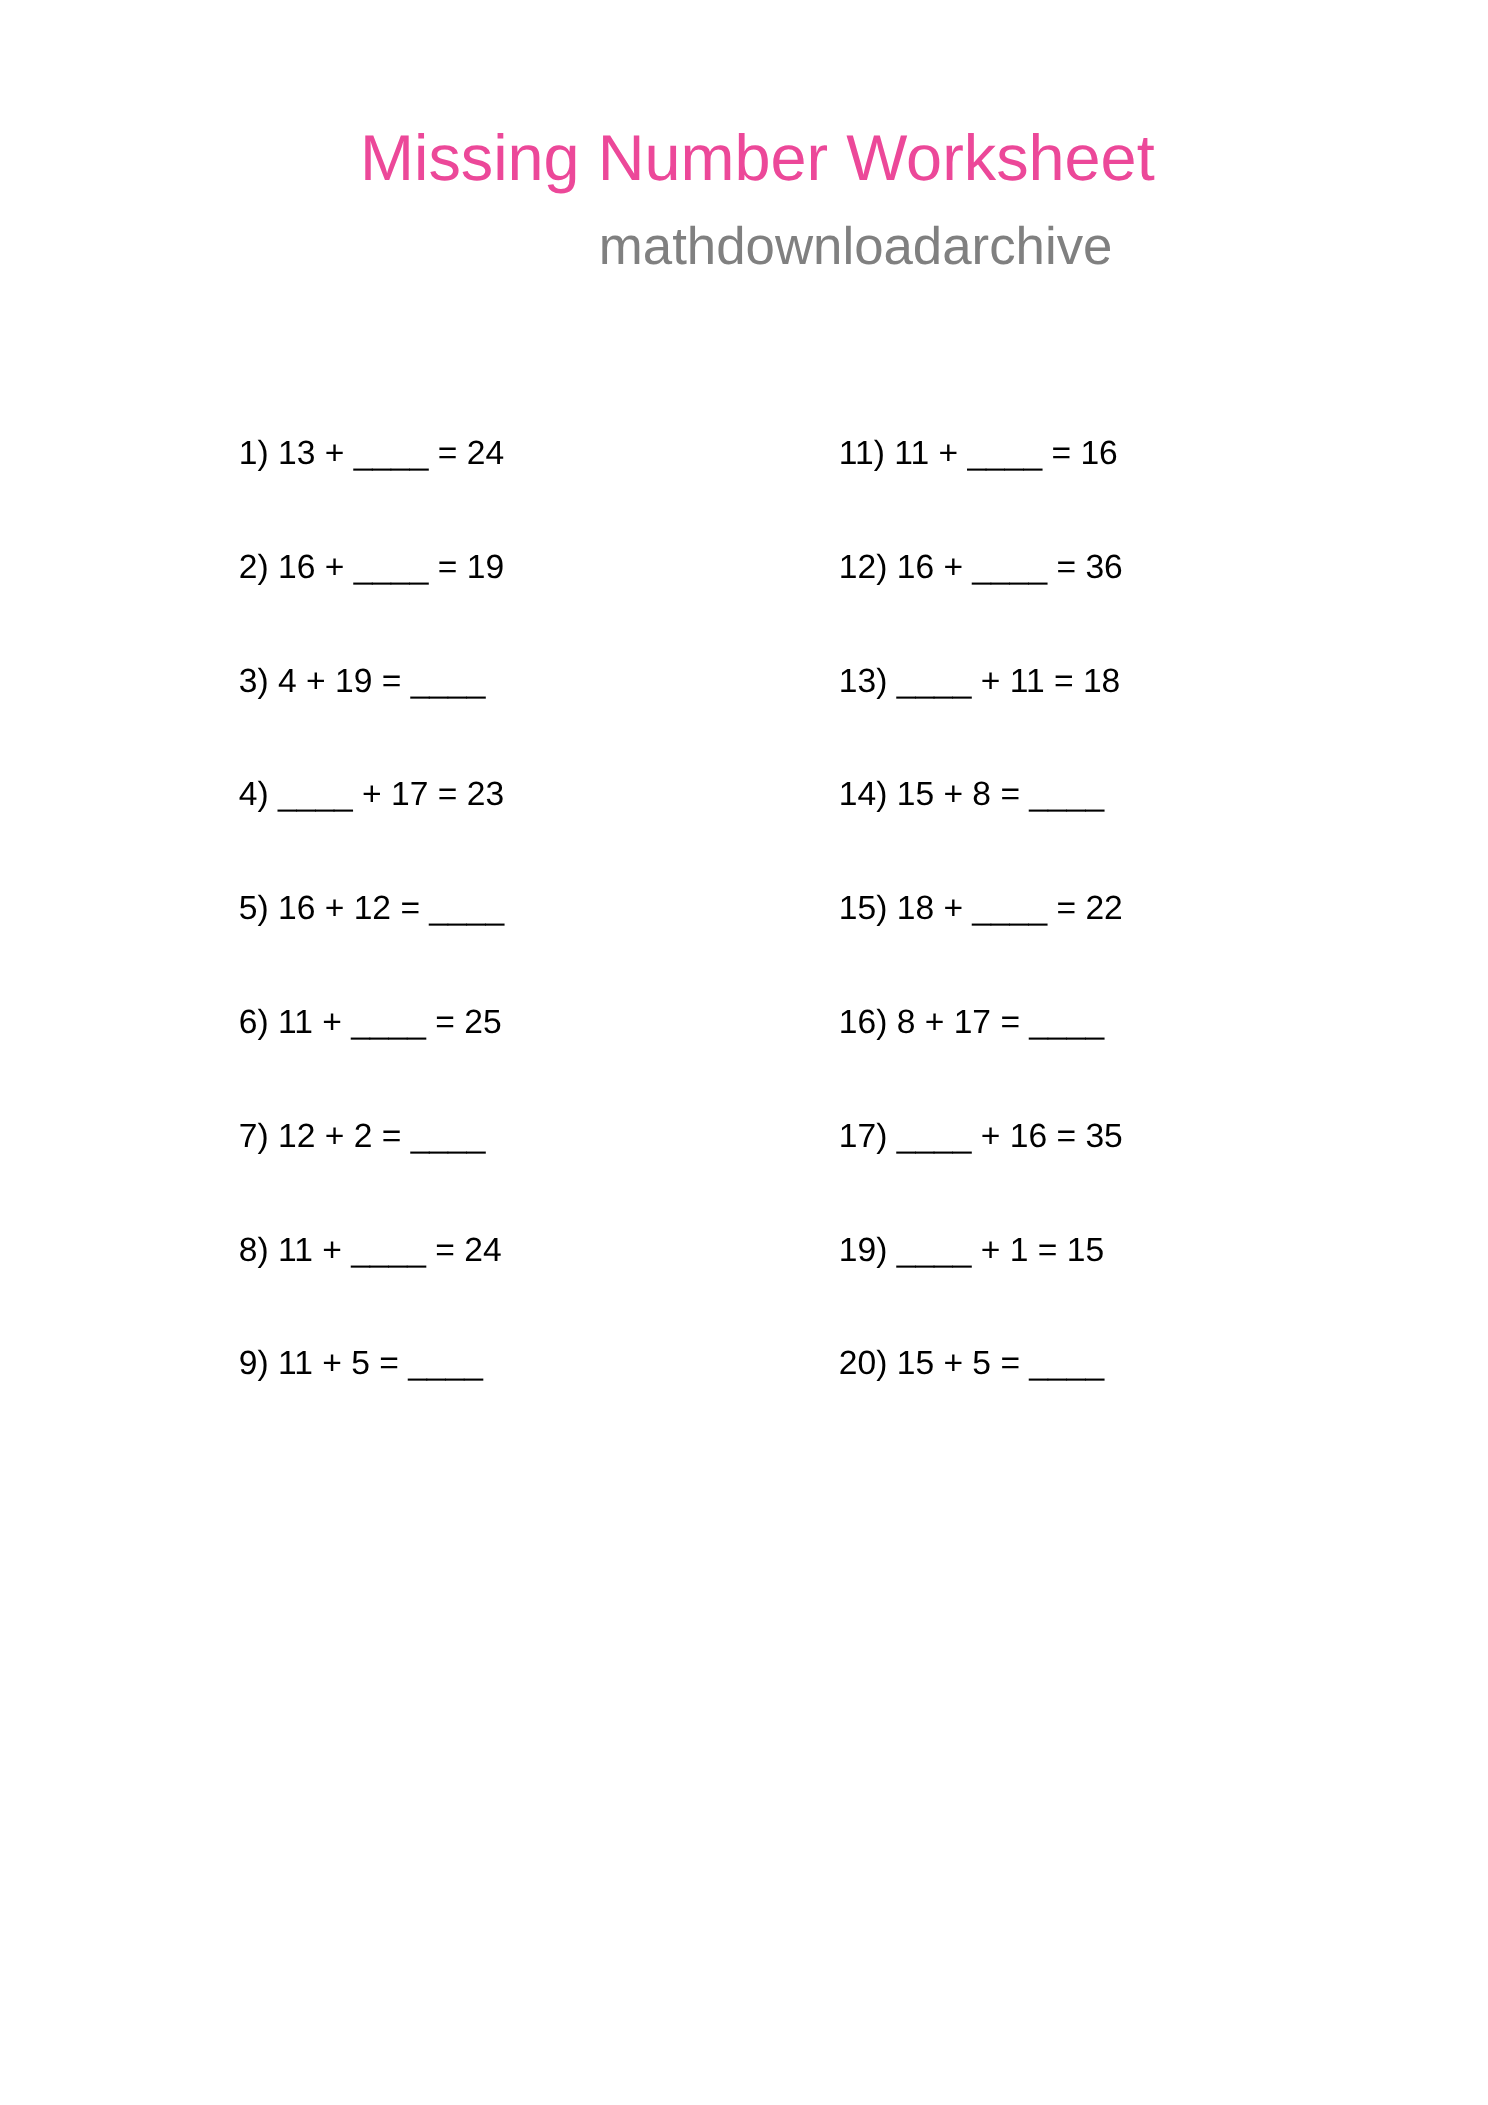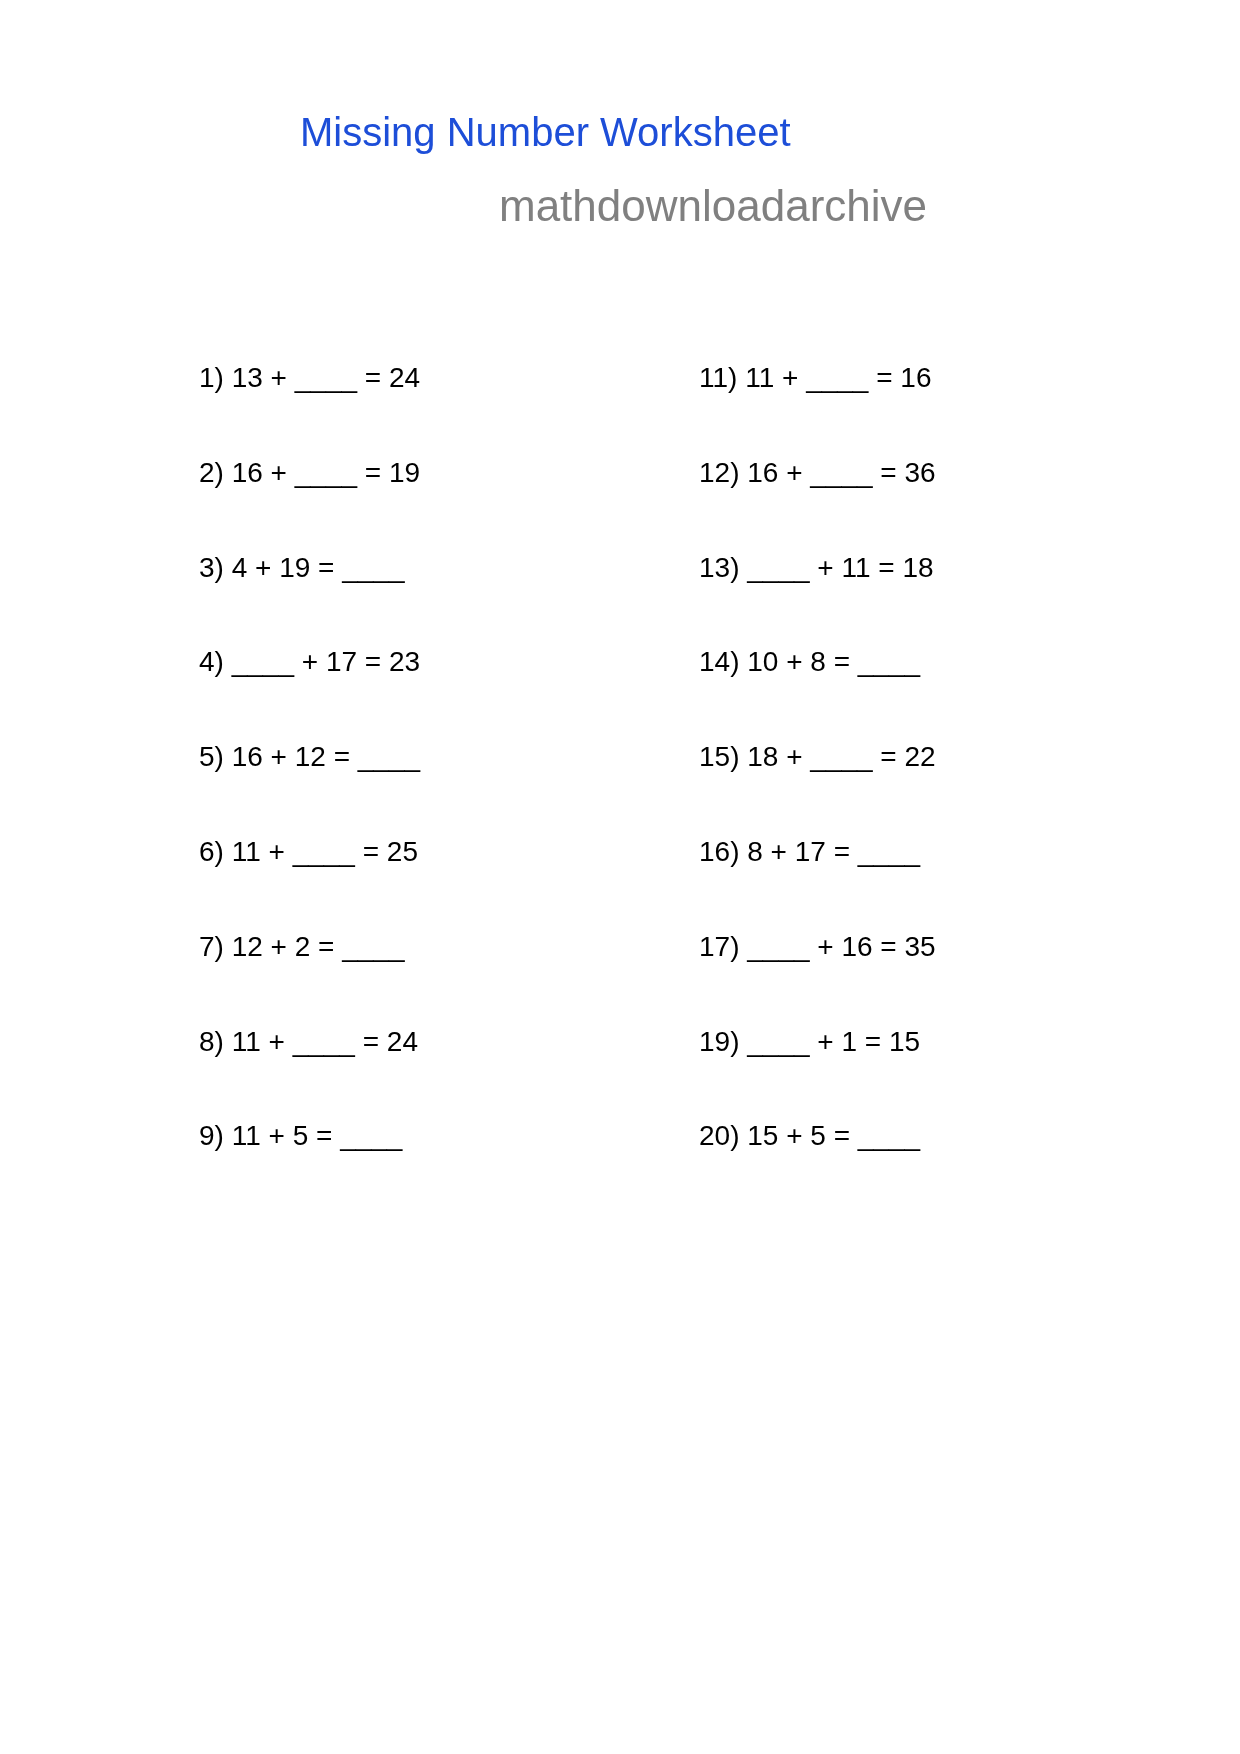--- a/index.html
+++ b/index.html
@@ -12,24 +12,24 @@
     height: 1754px;
     position: relative;
     overflow: hidden;
     font-family: "Liberation Sans", sans-serif;
     color: #000000;
   }
   .title {
     position: absolute;
     left: 300px;
     top: 96px;
-    font-size: 40px;
+    font-size: 54px;
     line-height: 72px;
     white-space: nowrap;
-    color: #1d4ed8;
+    color: #ec4899;
     text-align: right;
   }
   .subtitle {
     position: absolute;
     left: 499px;
     top: 180px;
     font-size: 44px;
     line-height: 52px;
     white-space: nowrap;
     color: #808080;
@@ -62,19 +62,19 @@
   <div class="problem">6) 11 + ____ = 25</div>
   <div class="problem">7) 12 + 2 = ____</div>
   <div class="problem">8) 11 + ____ = 24</div>
   <div class="problem">9) 11 + 5 = ____</div>
 </div>
 
 <div class="column col-right">
   <div class="problem">11) 11 + ____ = 16</div>
   <div class="problem">12) 16 + ____ = 36</div>
   <div class="problem">13) ____ + 11 = 18</div>
-  <div class="problem">14) 10 + 8 = ____</div>
+  <div class="problem">14) 15 + 8 = ____</div>
   <div class="problem">15) 18 + ____ = 22</div>
   <div class="problem">16) 8 + 17 = ____</div>
   <div class="problem">17) ____ + 16 = 35</div>
   <div class="problem">19) ____ + 1 = 15</div>
   <div class="problem">20) 15 + 5 = ____</div>
 </div>
 
 </body></html>

